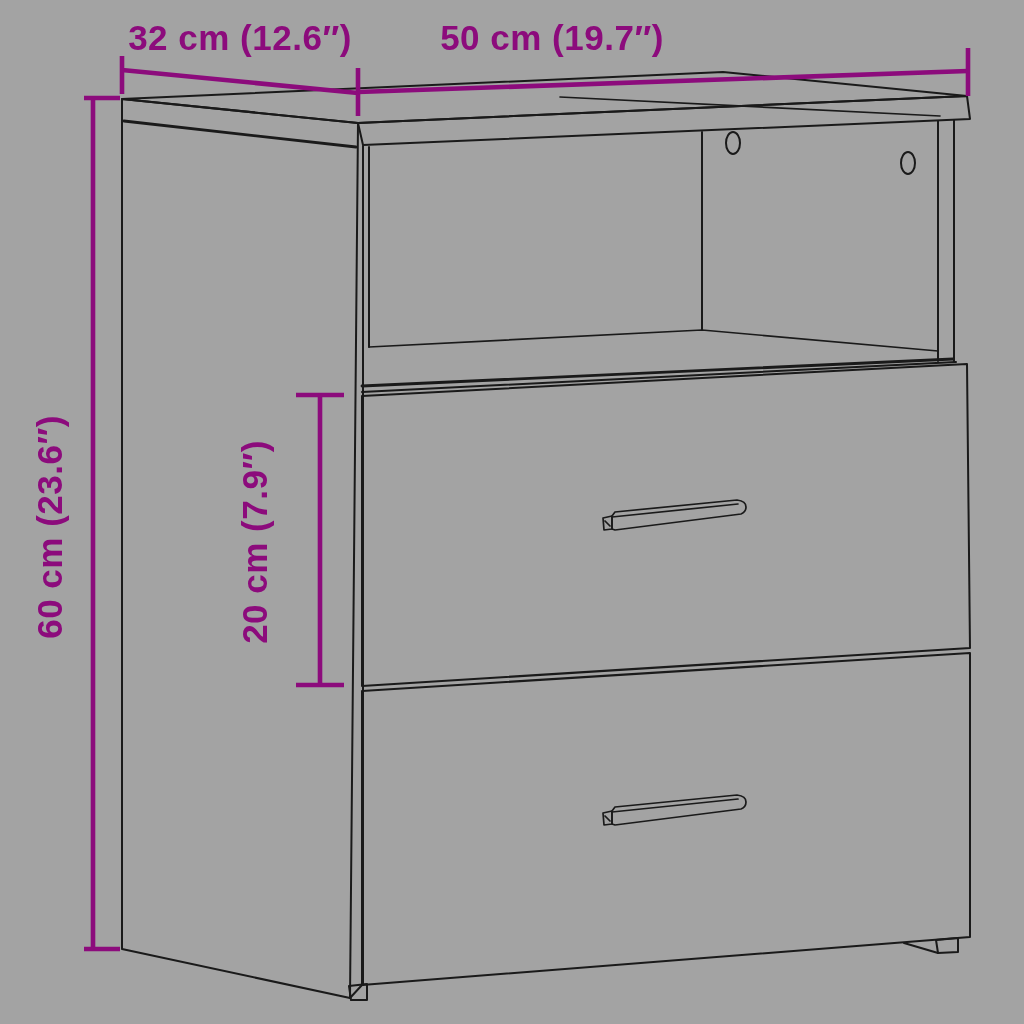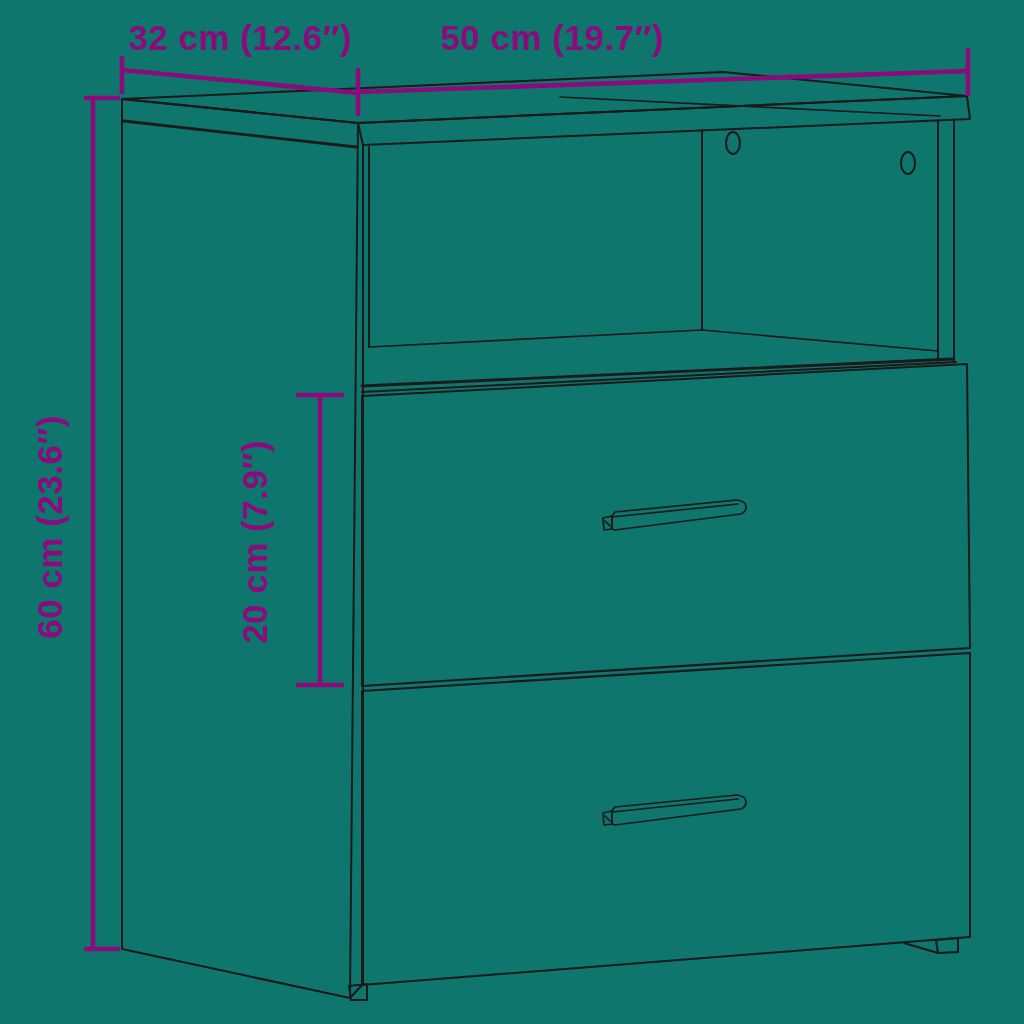--- a/index.html
+++ b/index.html
@@ -7,21 +7,21 @@
     padding: 0;
     background: #ffffff;
     width: 1024px;
     height: 1024px;
     overflow: hidden;
   }
   .stage {
     width: 1024px;
     height: 1024px;
     position: relative;
-    background: #0f766e;
+    background: #a3a3a3;
   }
   svg { display: block; }
   .blk {
     stroke: var(--line, #1a1a1a);
     fill: none;
     stroke-width: 2;
     stroke-linecap: round;
     stroke-linejoin: round;
   }
   .blk-thick { stroke-width: 2.8; }

